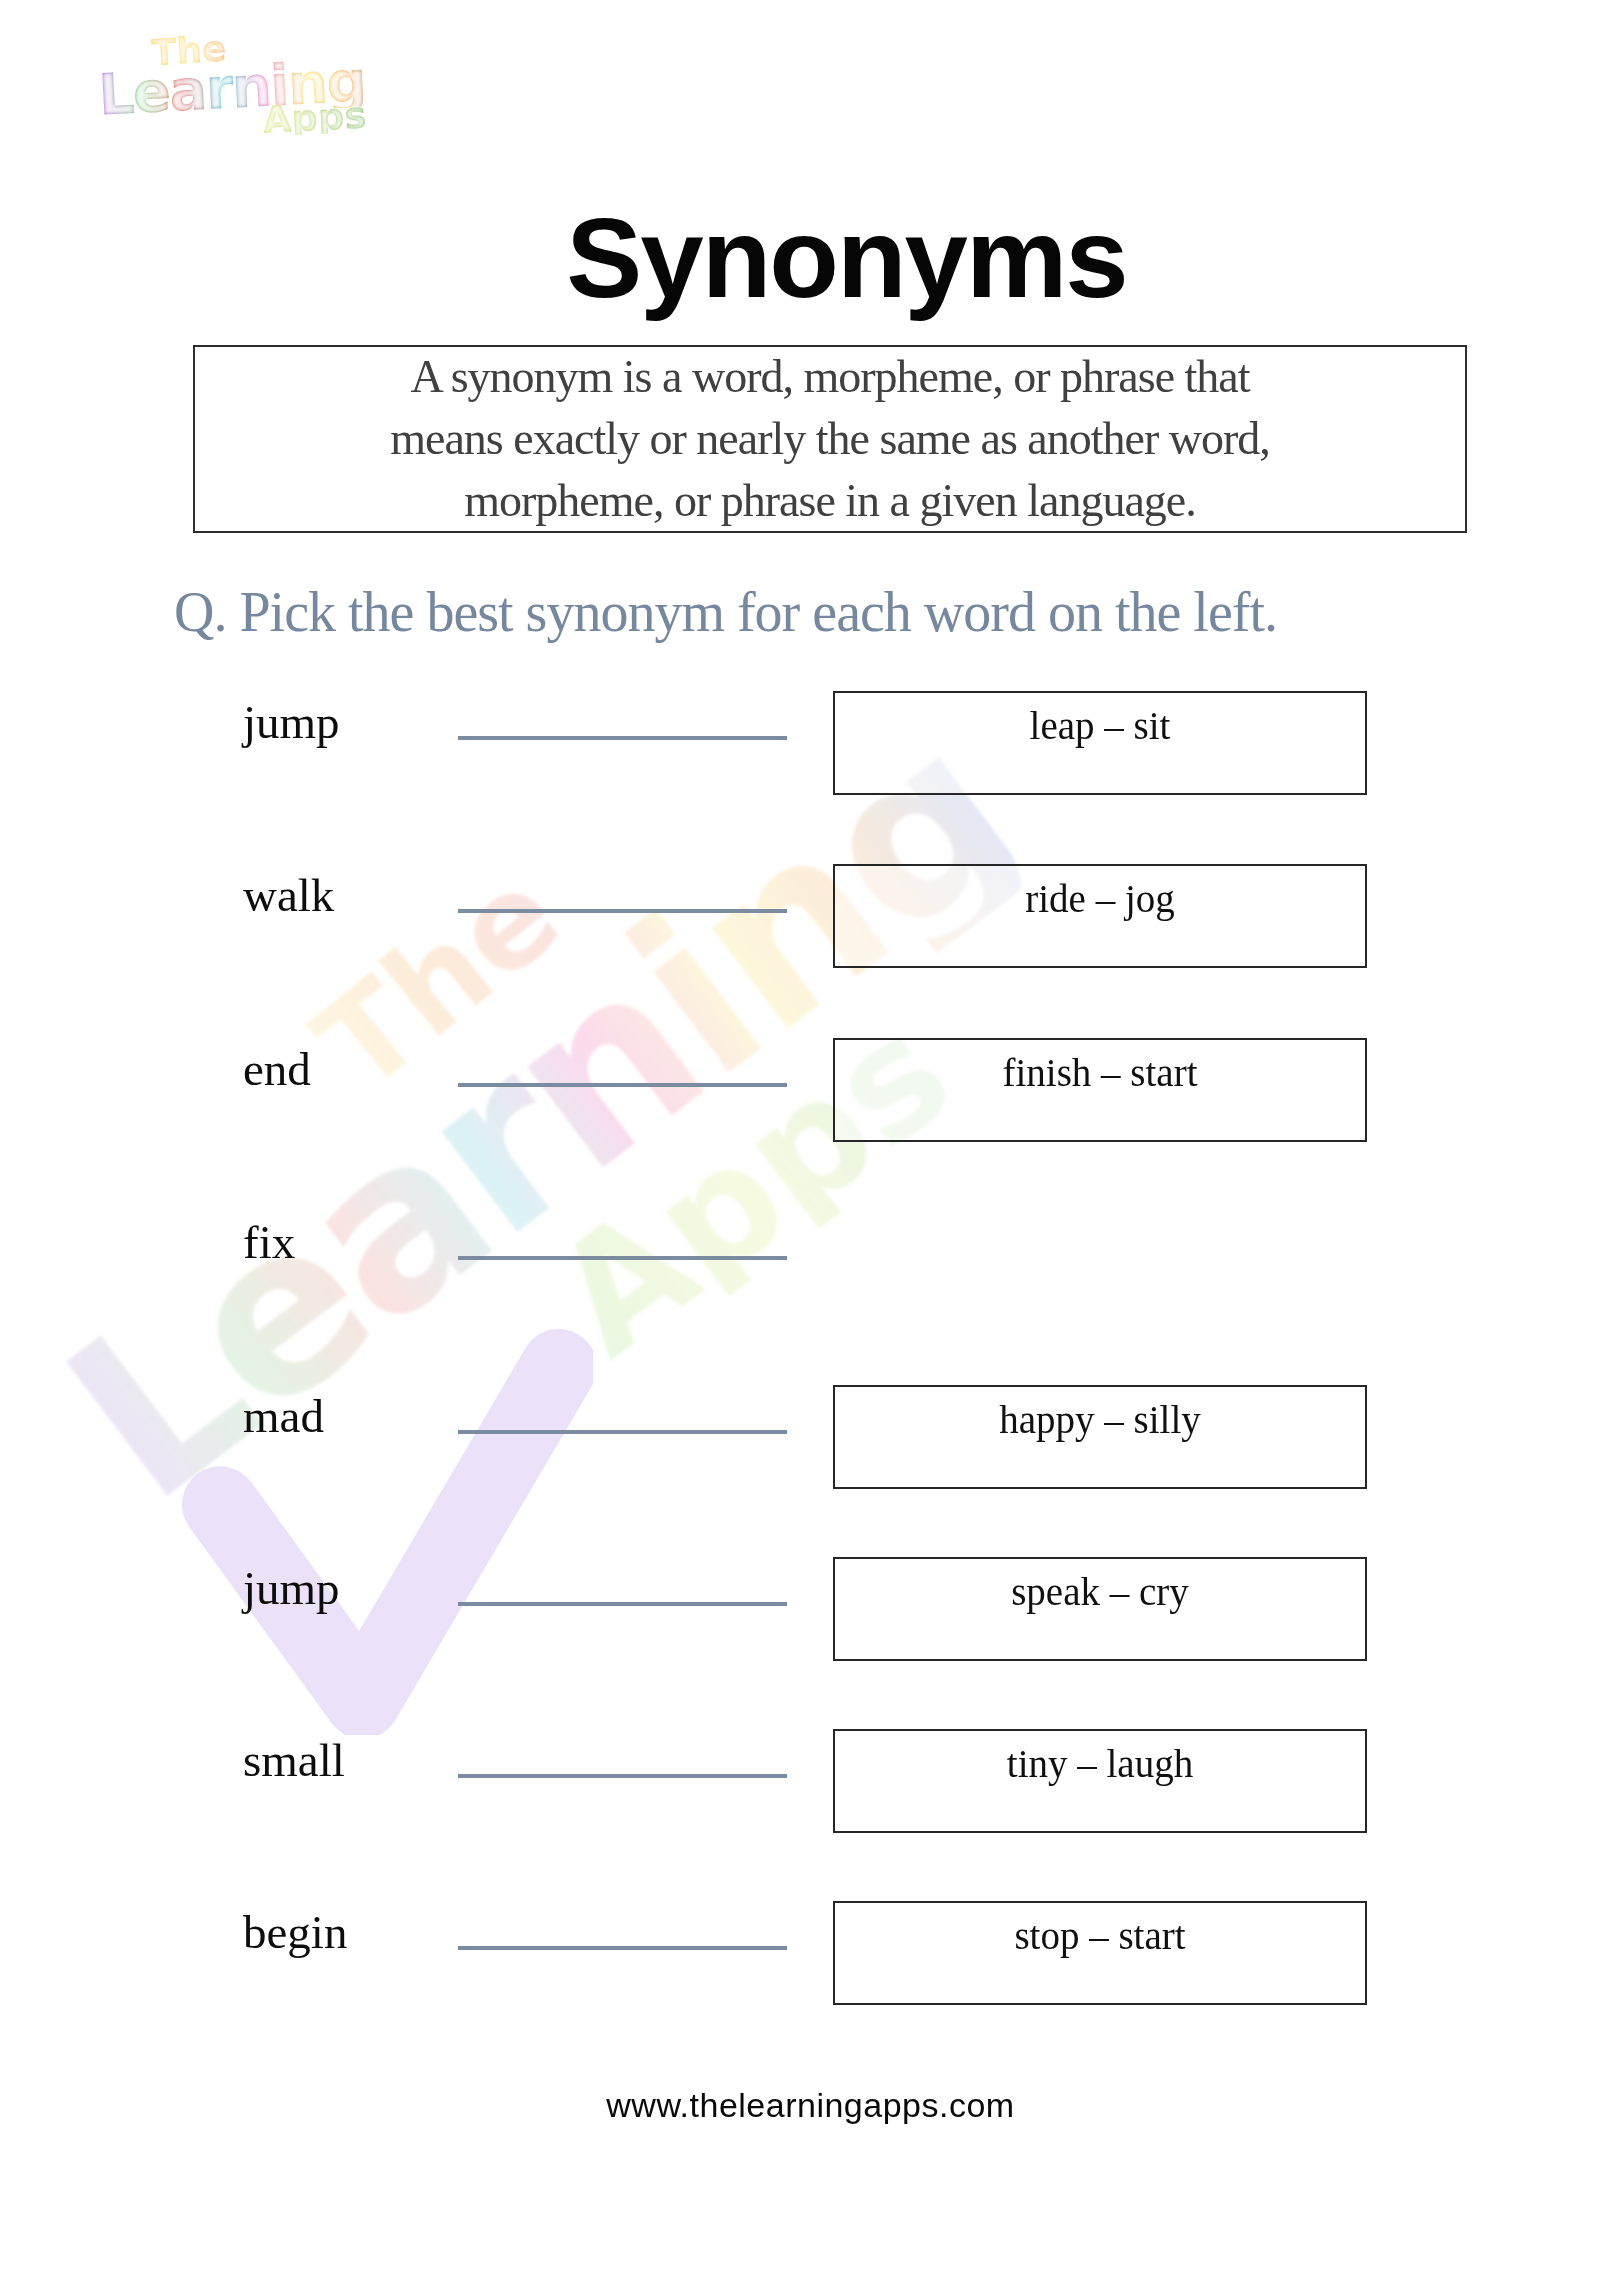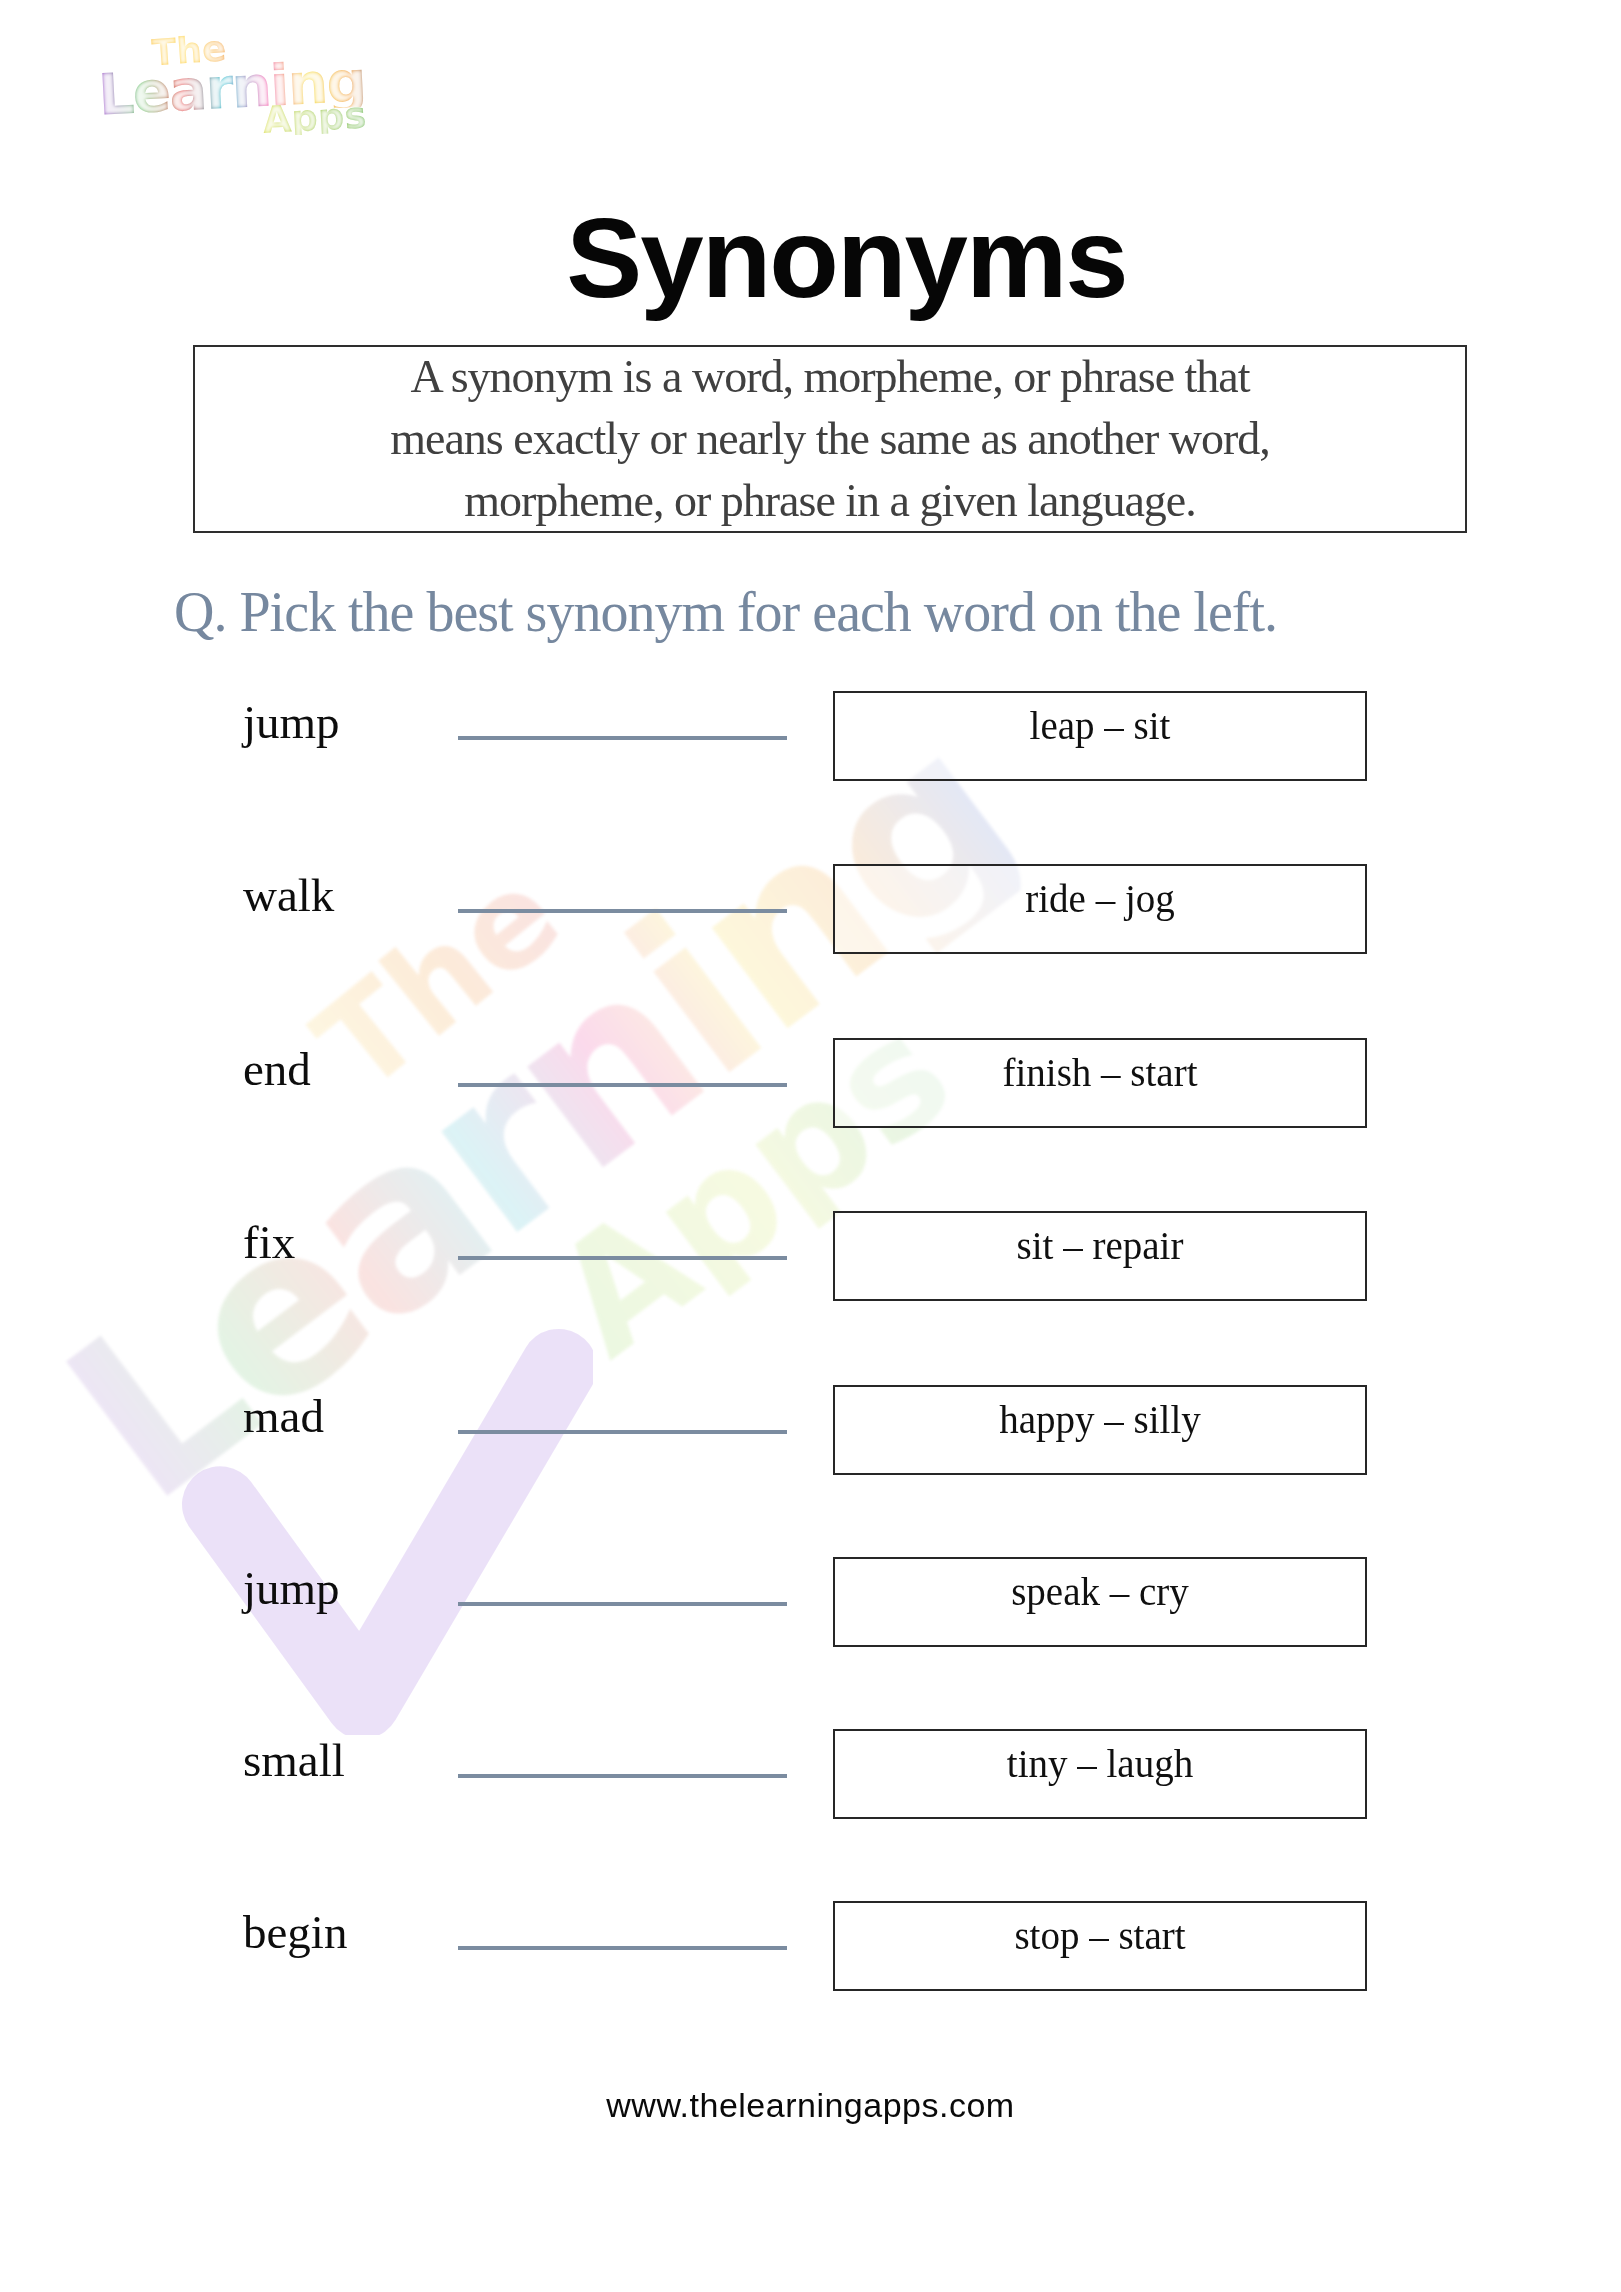--- a/index.html
+++ b/index.html
@@ -91,21 +91,21 @@
   .row{position:absolute;left:0;width:100%;height:90px;z-index:1;}
   .word{
     position:absolute;left:243px;top:3.9px;
     font-size:47px;color:#0d0d0d;
   }
   .blank-line{
     position:absolute;left:458px;top:45px;width:329px;height:0;
     border-top:4.9px solid #7b8ca0;
   }
   .option-box{
-    position:absolute;left:833px;top:0;width:534px;height:90px;
+    position:absolute;left:833px;top:0;width:534px;height:104px;
     border:2.9px solid #262626;box-sizing:border-box;
     text-align:center;background:rgba(255,255,255,0.45);
   }
   .option-text{
     display:block;margin-top:9.8px;font-size:39px;color:#101010;
   }
 
   
   .footer{
     position:absolute;left:0;top:2086px;width:100%;text-align:center;z-index:1;
@@ -163,23 +163,20 @@
     <span class="word">end</span>
     <div class="blank-line"></div>
     <div class="option-box">
       <span class="option-text">finish – start</span>
     </div>
   </div>
 
   <div class="row" style="top:1211px">
     <span class="word">fix</span>
     <div class="blank-line"></div>
-    <div class="option-box">
-      <span class="option-text">sit – repair</span>
-    </div>
   </div>
 
   <div class="row" style="top:1385px">
     <span class="word">mad</span>
     <div class="blank-line"></div>
     <div class="option-box">
       <span class="option-text">happy – silly</span>
     </div>
   </div>
 

